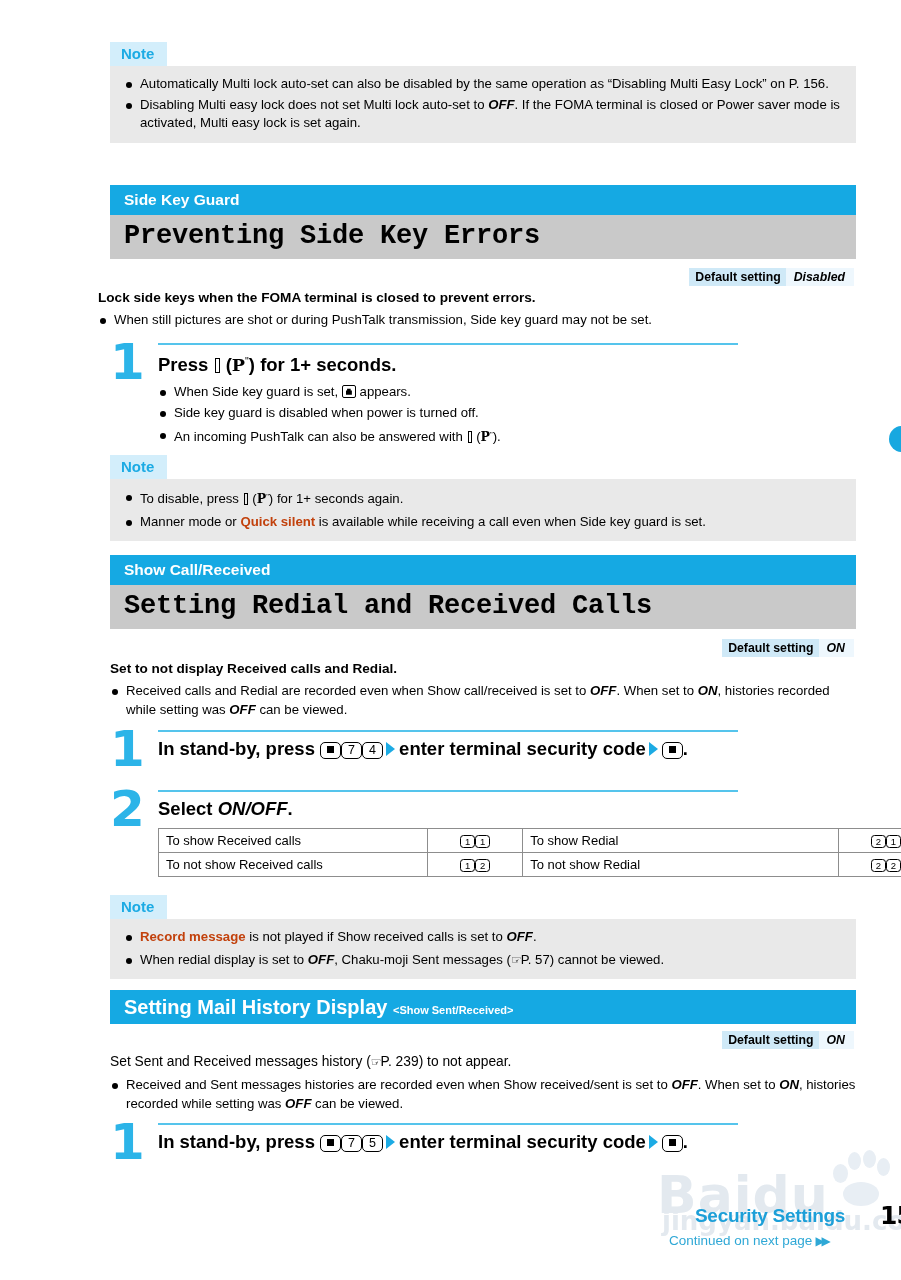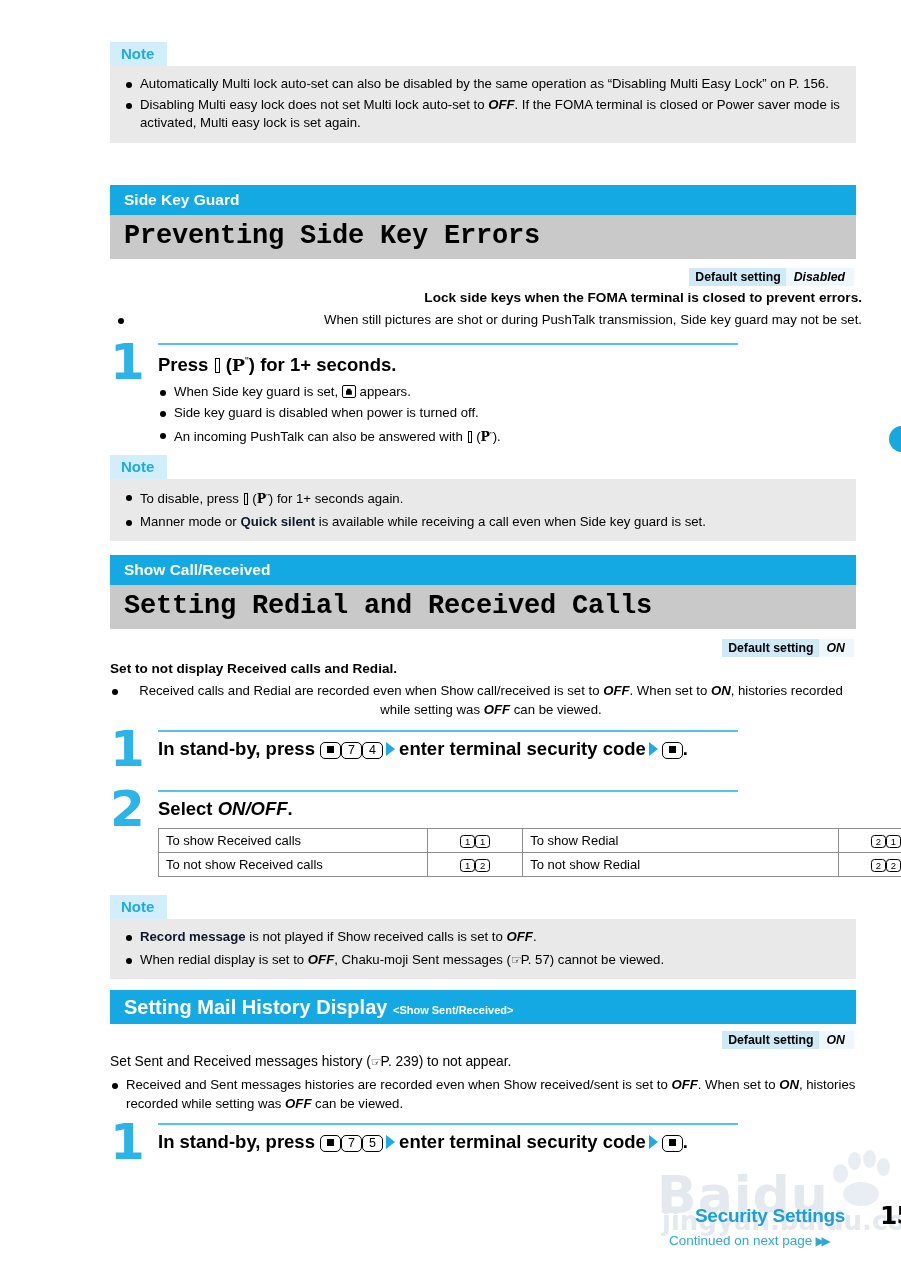--- a/index.html
+++ b/index.html
@@ -275,21 +275,21 @@
     user-select:none;
   }
   .wm-main { font-size:52px; letter-spacing:1px; left:625px; top:1165px;}
   .wm-sub { font-size:26px; left:630px; top:1206px; letter-spacing:0px;}
   .wm-paw { left:795px; top:1150px; width:70px; height:55px; }
   .wm-paw i {
     position:absolute; background:#e8eef4; border-radius:50%;
   }
   .boldit { font-weight:bold; font-style:italic; }
   .it { font-style:italic; }
-  .blue { color:#0f172a; font-weight:bold; }
+  .blue { color:#c2410c; font-weight:bold; }
 </style>
 </head>
 <body>
 
 <div class="page">
 
   <div class="block" style="left:78px; top:42px; width:746px;">
     <div class="note-tab">Note</div>
     <div class="note-body">
       <div class="bul">
@@ -304,21 +304,21 @@
   <div class="block" style="left:78px; top:185px; width:746px;">
     <div class="cat-bar">Side Key Guard</div>
     <div class="title-bar">Preventing Side Key Errors</div>
   </div>
 
   <div class="defset" style="right:79px; top:268px;">
     <span class="lbl">Default setting</span>
     <span class="val">Disabled</span>
   </div>
 
-  <div class="block" style="left:84px; top:288px; width:746px;text-align:right;">
+  <div class="block" style="left:66px; top:288px; width:746px;">
     <div class="lead">Lock side keys when the FOMA terminal is closed to prevent errors.</div>
     <div class="bul" style="margin-top:4px;">
       <span>When still pictures are shot or during PushTalk transmission, Side key guard may not be set.</span>
     </div>
   </div>
 
   <div class="step" style="left:78px; top:343px; width:746px; height:100px;">
     <div class="step-rule" style="width:580px;"></div>
     <div class="step-num">1</div>
     <div class="step-body" style="width:600px;">
@@ -365,21 +365,21 @@
     <div class="title-bar">Setting Redial and Received Calls</div>
   </div>
 
   <div class="defset" style="right:79px; top:639px;">
     <span class="lbl">Default setting</span>
     <span class="val">ON</span>
   </div>
 
   <div class="block" style="left:78px; top:659px; width:746px;">
     <div class="lead">Set to not display Received calls and Redial.</div>
-    <div class="bul" style="margin-top:4px;text-align:center;">
+    <div class="bul" style="margin-top:4px;">
       <span>Received calls and Redial are recorded even when Show call/received is set to </span><span class="boldit">OFF</span><span>. When set to </span><span class="boldit">ON</span><span>, histories recorded while setting was </span><span class="boldit">OFF</span><span> can be viewed.</span>
     </div>
   </div>
 
   <div class="step" style="left:78px; top:730px; width:746px;">
     <div class="step-rule" style="width:580px;"></div>
     <div class="step-num">1</div>
     <div class="step-body" style="width:660px;">
       <div class="step-head">
         <span>In stand-by, press</span>

